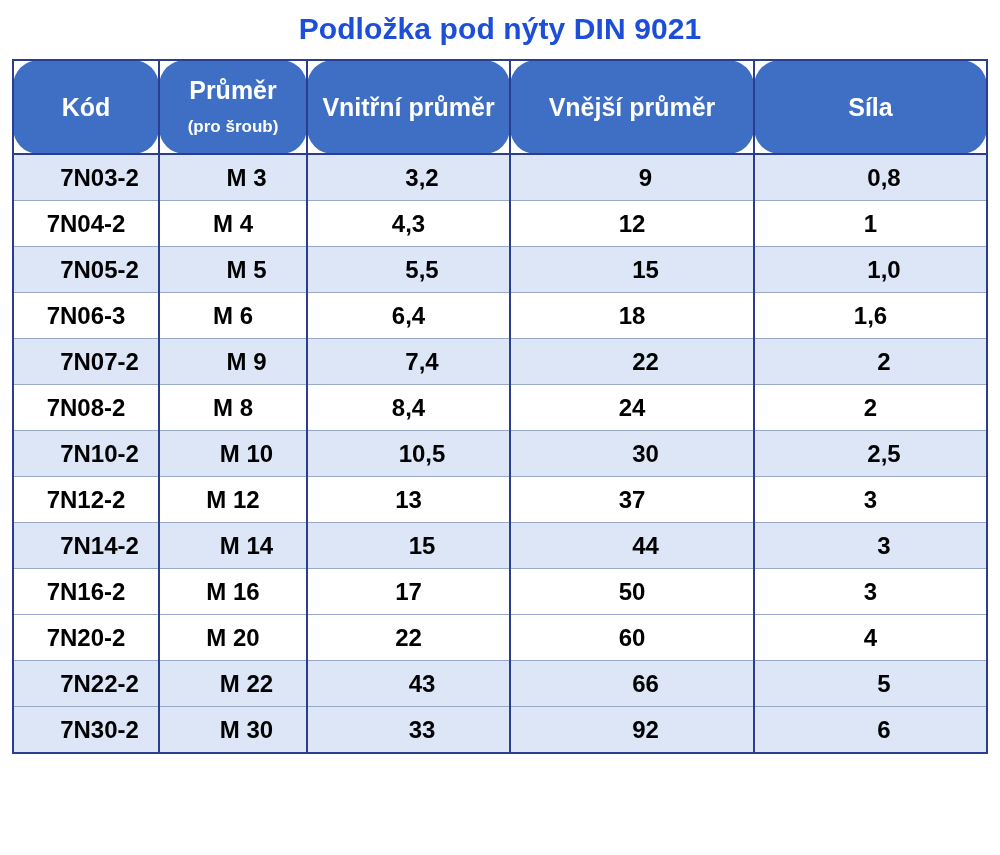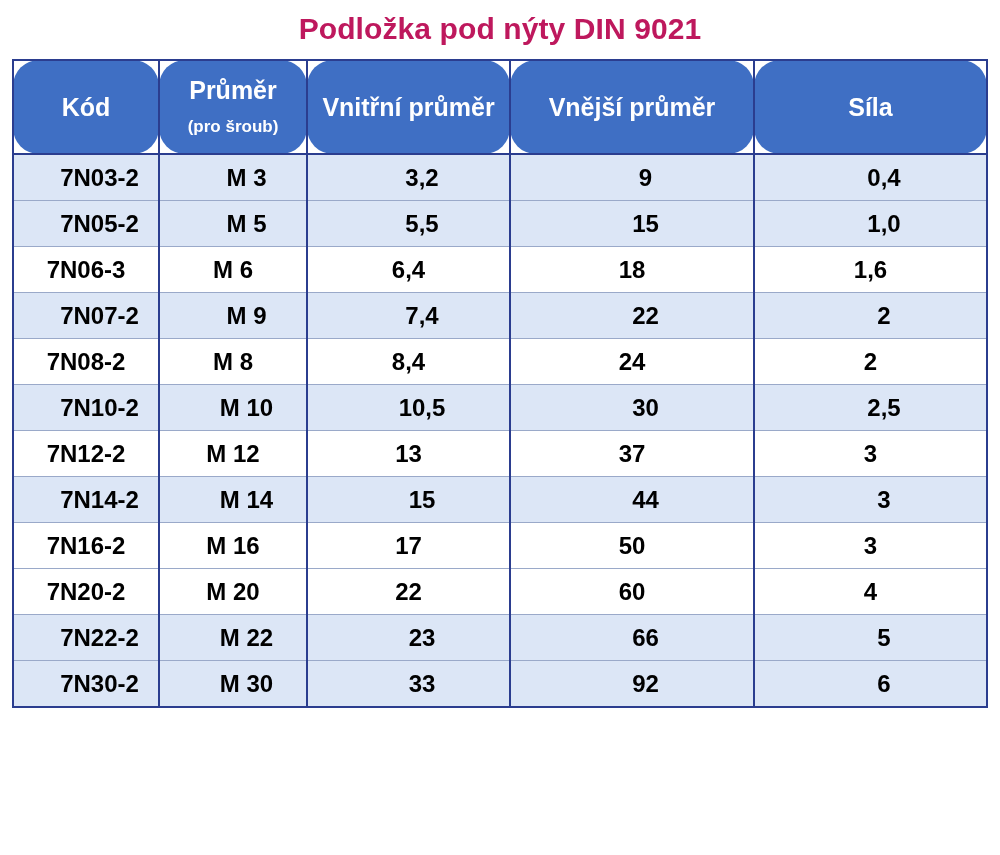--- a/index.html
+++ b/index.html
@@ -18,21 +18,21 @@
     height: 855px;
     box-sizing: border-box;
     display: flex;
     flex-direction: column;
     align-items: center;
     background: #ffffff;
   }
   .title {
     font-size: 30px;
     font-weight: bold;
-    color: #be185d;
+    color: #1d4ed8;
     margin-top: 12px;
     margin-bottom: 13px;
     text-align: center;
     letter-spacing: 0.1px;
   }
   table.spec {
     border-collapse: collapse;
     width: 974px;
     table-layout: fixed;
     border: 2px solid #2b3d8f;
@@ -114,21 +114,28 @@
           <span>Síla</span>
         </th>
       </tr>
     </thead>
     <tbody id="table-body">
         <tr class="odd">
           <td>7N03-2</td>
           <td>M 3</td>
           <td>3,2</td>
           <td>9</td>
-          <td>0,4</td>
+          <td>0,8</td>
+        </tr>
+        <tr class="even">
+          <td>7N04-2</td>
+          <td>M 4</td>
+          <td>4,3</td>
+          <td>12</td>
+          <td>1</td>
         </tr>
         <tr class="odd">
           <td>7N05-2</td>
           <td>M 5</td>
           <td>5,5</td>
           <td>15</td>
           <td>1,0</td>
         </tr>
         <tr class="even">
           <td>7N06-3</td>
@@ -182,21 +189,21 @@
         <tr class="even">
           <td>7N20-2</td>
           <td>M 20</td>
           <td>22</td>
           <td>60</td>
           <td>4</td>
         </tr>
         <tr class="odd">
           <td>7N22-2</td>
           <td>M 22</td>
-          <td>23</td>
+          <td>43</td>
           <td>66</td>
           <td>5</td>
         </tr>
         <tr class="odd">
           <td>7N30-2</td>
           <td>M 30</td>
           <td>33</td>
           <td>92</td>
           <td>6</td>
         </tr>

